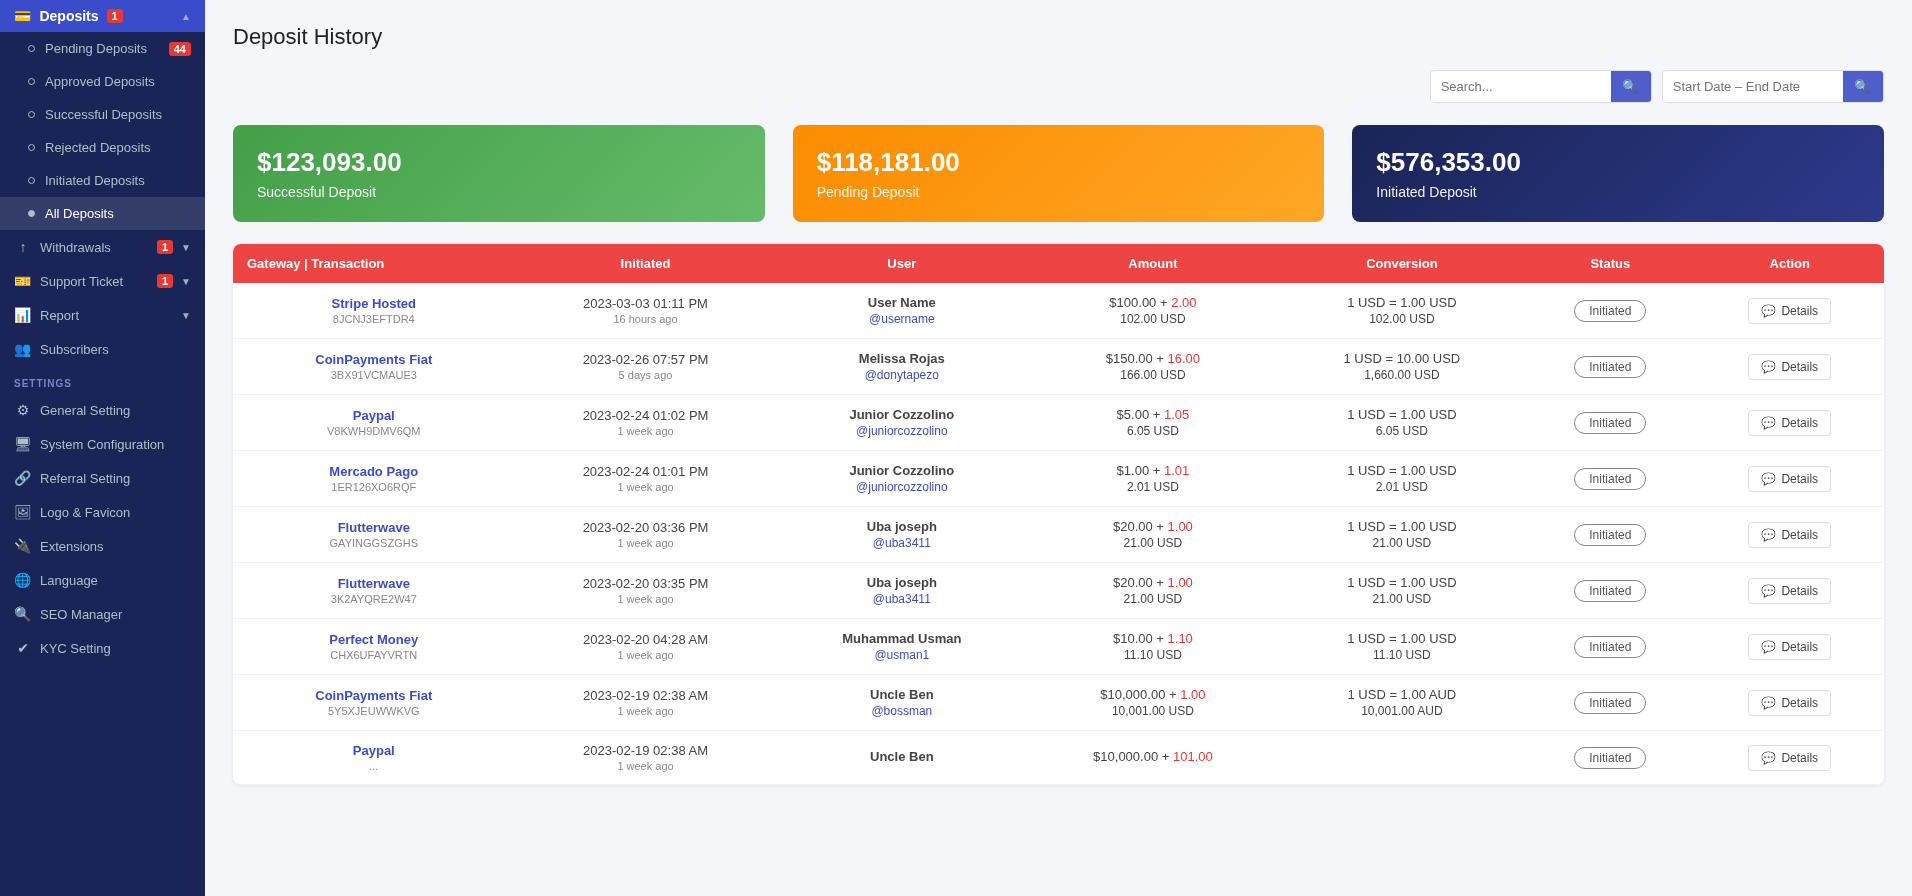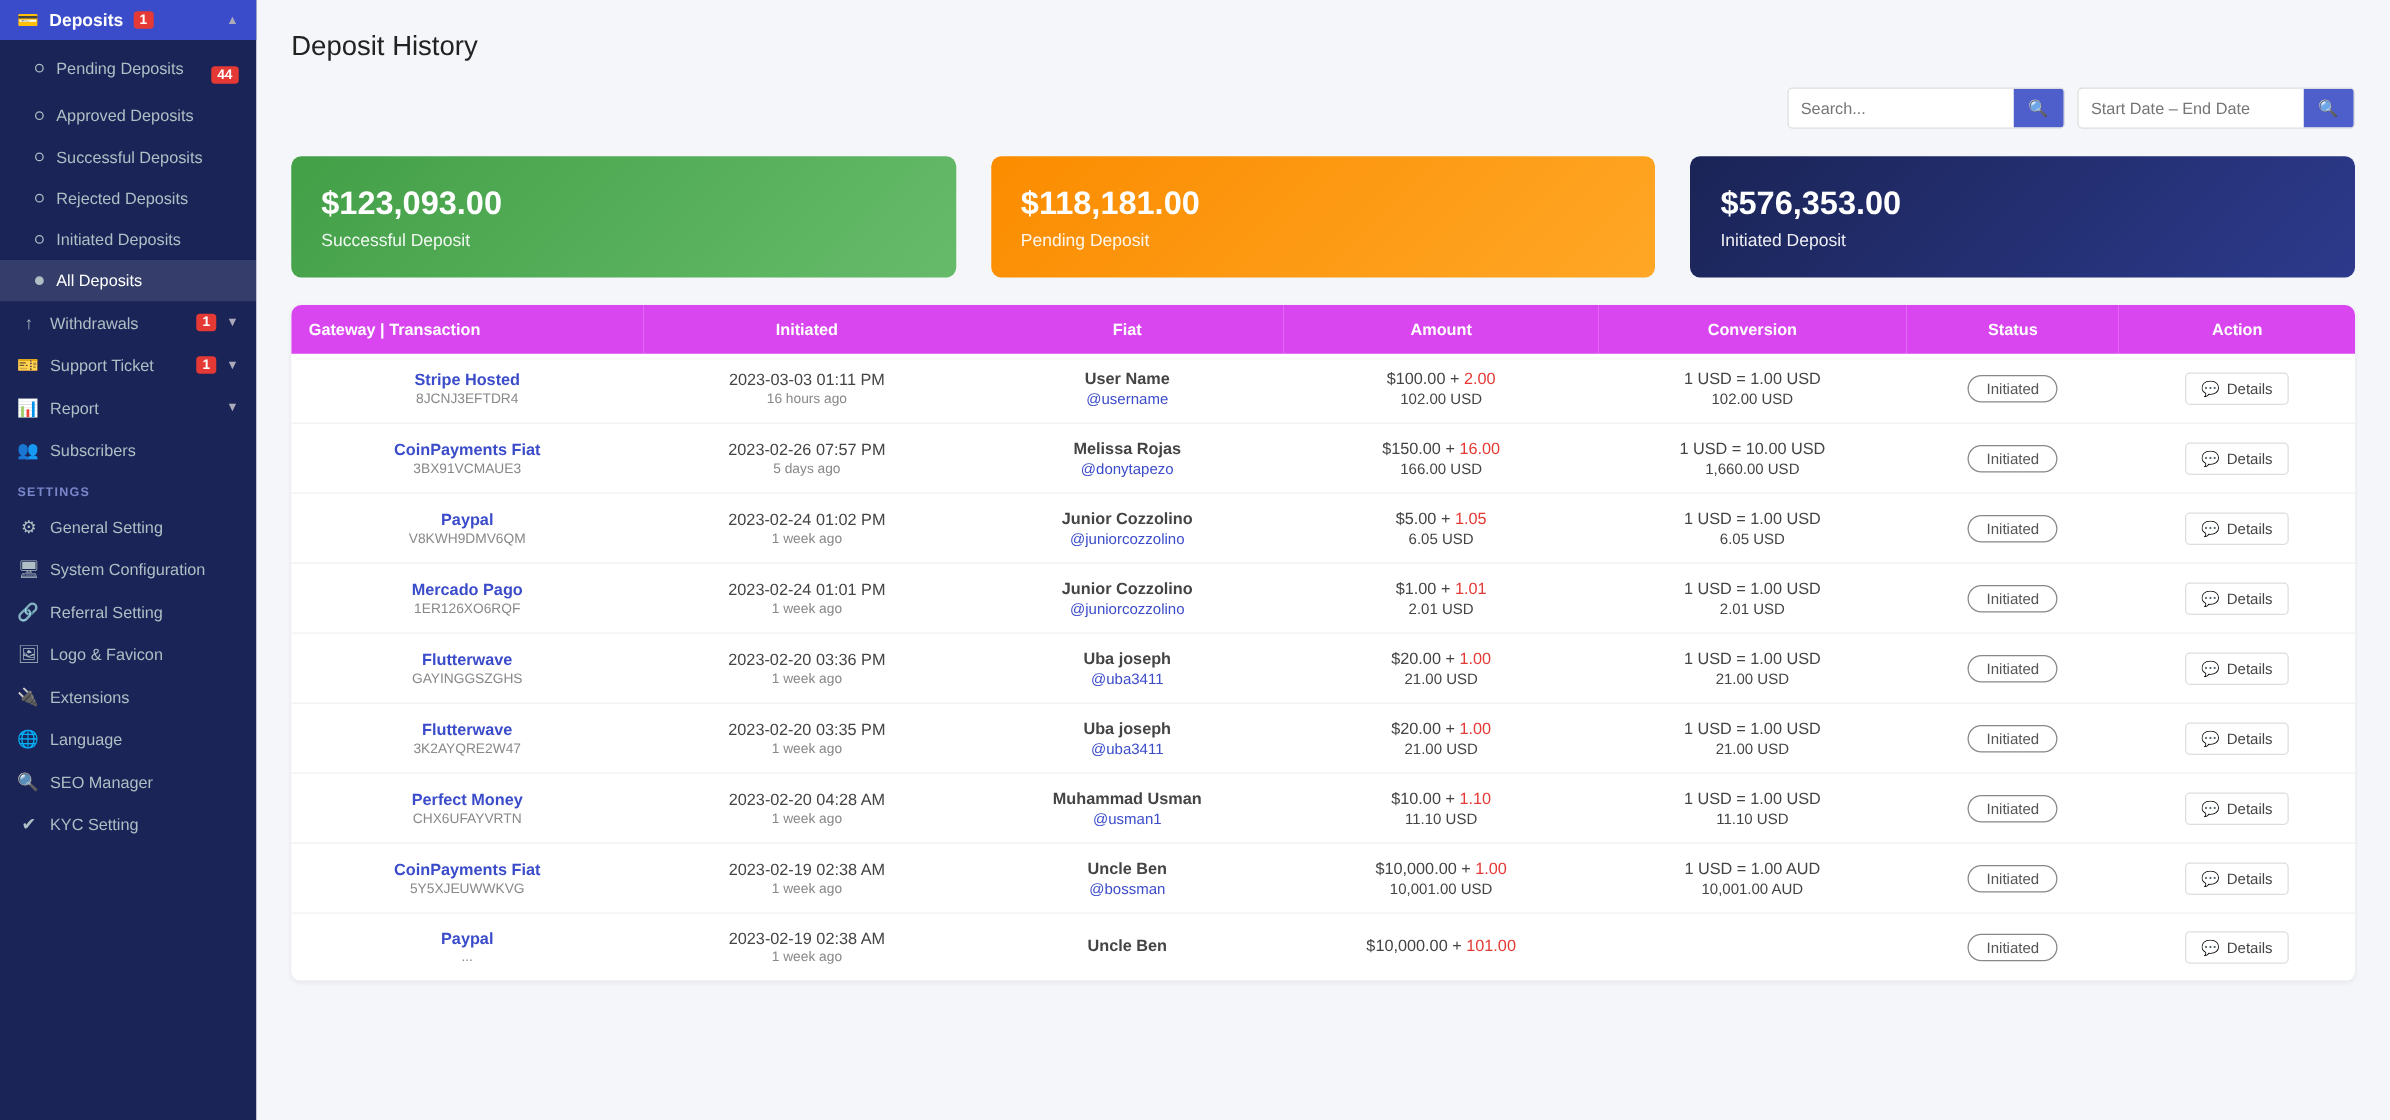--- a/index.html
+++ b/index.html
@@ -144,21 +144,21 @@
     .card-amount { font-size: 26px; font-weight: bold; margin-bottom: 6px; }
     .card-label { font-size: 14px; opacity: 0.92; }
     .card-green { background: linear-gradient(135deg, #43a047, #66bb6a); }
     .card-orange { background: linear-gradient(135deg, #fb8c00, #ffa726); }
     .card-red { background: linear-gradient(135deg, #e53935, #ef5350); }
     .card-dark { background: linear-gradient(135deg, #1a2456, #2d3a8c); }
 
     
     .table-wrap { background: #fff; border-radius: 8px; overflow: hidden; box-shadow: 0 1px 4px rgba(0,0,0,0.07); }
     table { width: 100%; border-collapse: collapse; }
-    thead tr { background: #d946ef; color: #fff; }
+    thead tr { background: #ef4444; color: #fff; }
     thead th { padding: 12px 14px; text-align: center; font-weight: 600; font-size: 13px; }
     thead th:first-child { text-align: left; }
     tbody tr { border-bottom: 1px solid #f0f0f0; }
     tbody td { padding: 12px 14px; vertical-align: middle; text-align: center; font-size: 13px; color: #444; }
     tbody td:first-child { text-align: center; }
 
     .gw-name { color: #3b4cca; font-weight: bold; font-size: 13px; cursor: pointer; }
     .tx-id { color: #888; font-size: 11px; margin-top: 2px; }
     .initiated-date { font-size: 13px; color: #444; }
     .initiated-ago { font-size: 11px; color: #888; margin-top: 2px; }
@@ -203,21 +203,21 @@
       <span>💳</span>
       <span>Deposits</span>
       <span class="badge">1</span>
     </div>
     <span class="chevron">▲</span>
   </div>
 
   <div class="sidebar-item">
     <span class="dot"></span>
     <span>Pending Deposits</span>
-    <span class="badge" style="margin-left:auto;margin-top:12px;">44</span>
+    <span class="badge" style="margin-left:auto;">44</span>
   </div>
   <div class="sidebar-item">
     <span class="dot"></span>
     <span>Approved Deposits</span>
   </div>
   <div class="sidebar-item">
     <span class="dot"></span>
     <span>Successful Deposits</span>
   </div>
   <div class="sidebar-item">
@@ -329,21 +329,21 @@
     <div class="card-label">Initiated Deposit</div>
   </div>
     </div>
 
   <div class="table-wrap">
     <table>
       <thead>
         <tr id="table-header-row">
             <th>Gateway | Transaction</th>
             <th>Initiated</th>
-            <th>Fiat</th>
+            <th>User</th>
             <th>Amount</th>
             <th>Conversion</th>
             <th>Status</th>
             <th>Action</th>
           </tr>
       </thead>
       <tbody id="table-body">
           <tr>
     <td>
       <div class="gw-name">Stripe Hosted</div>

